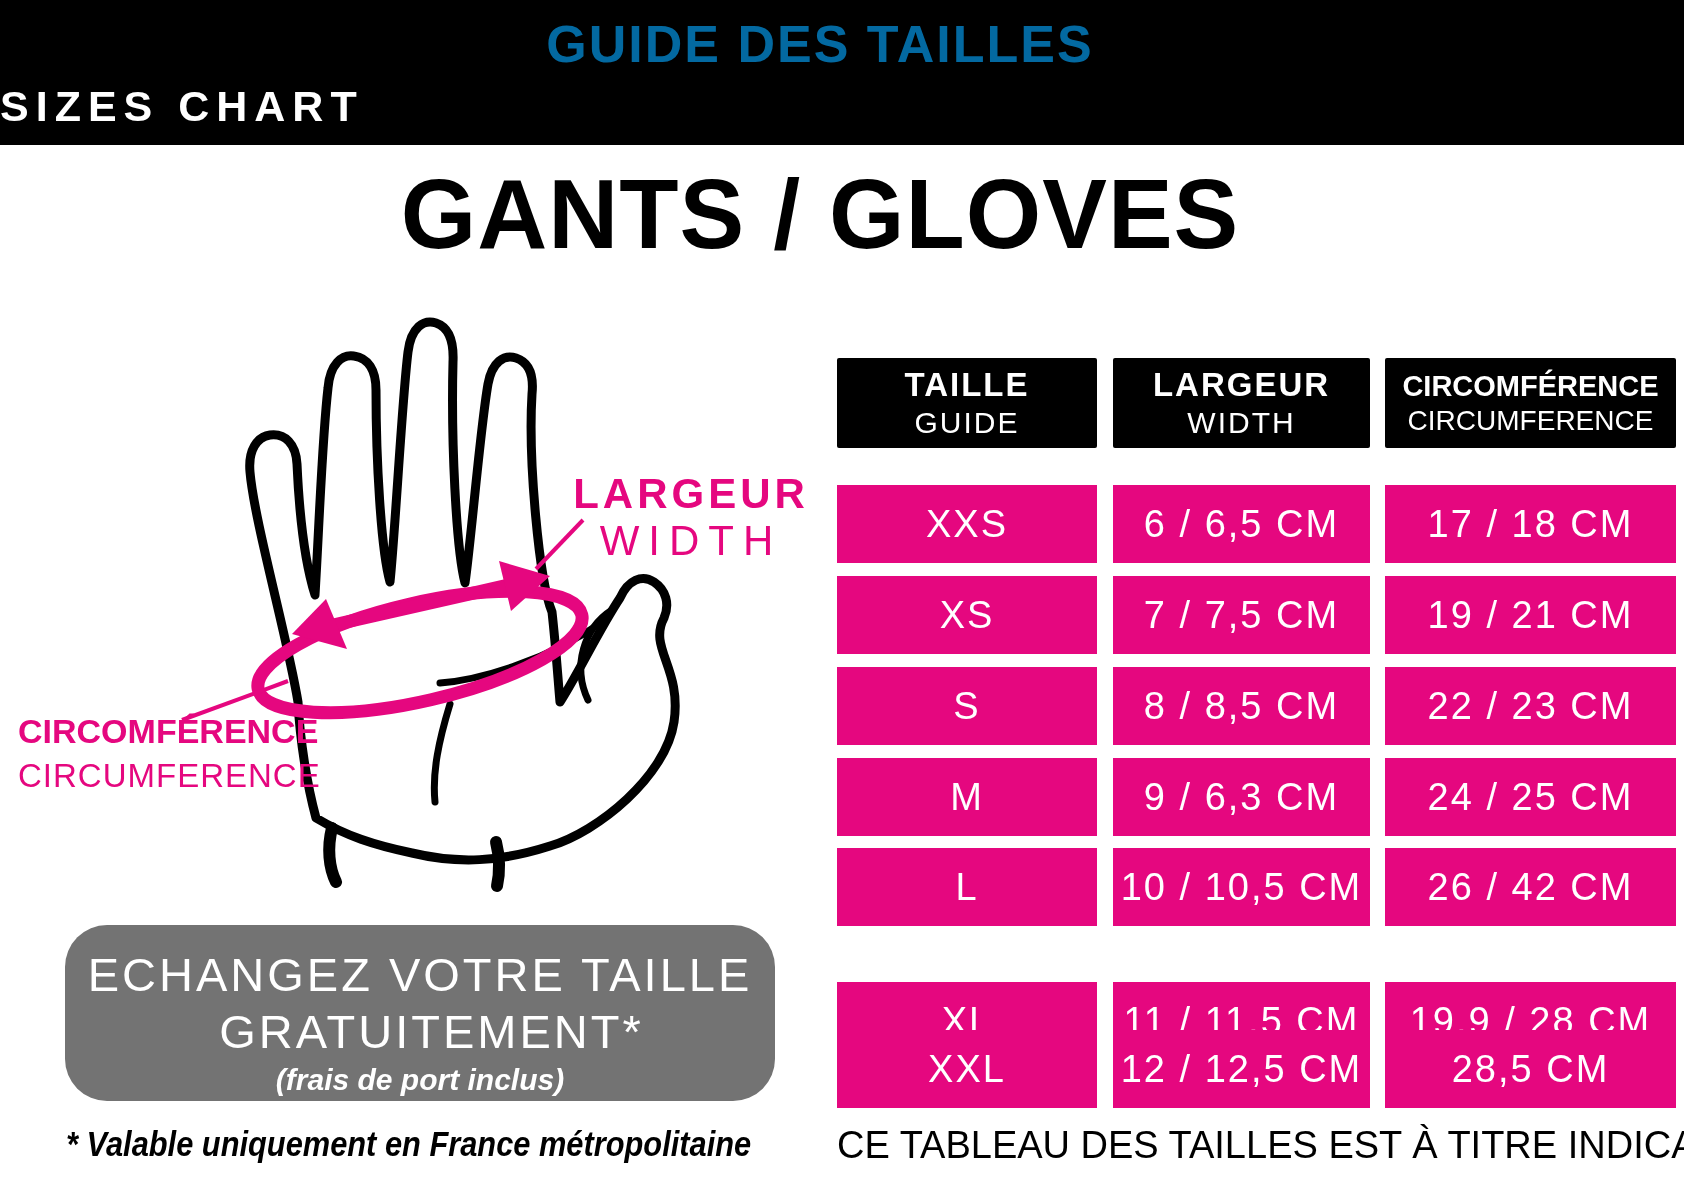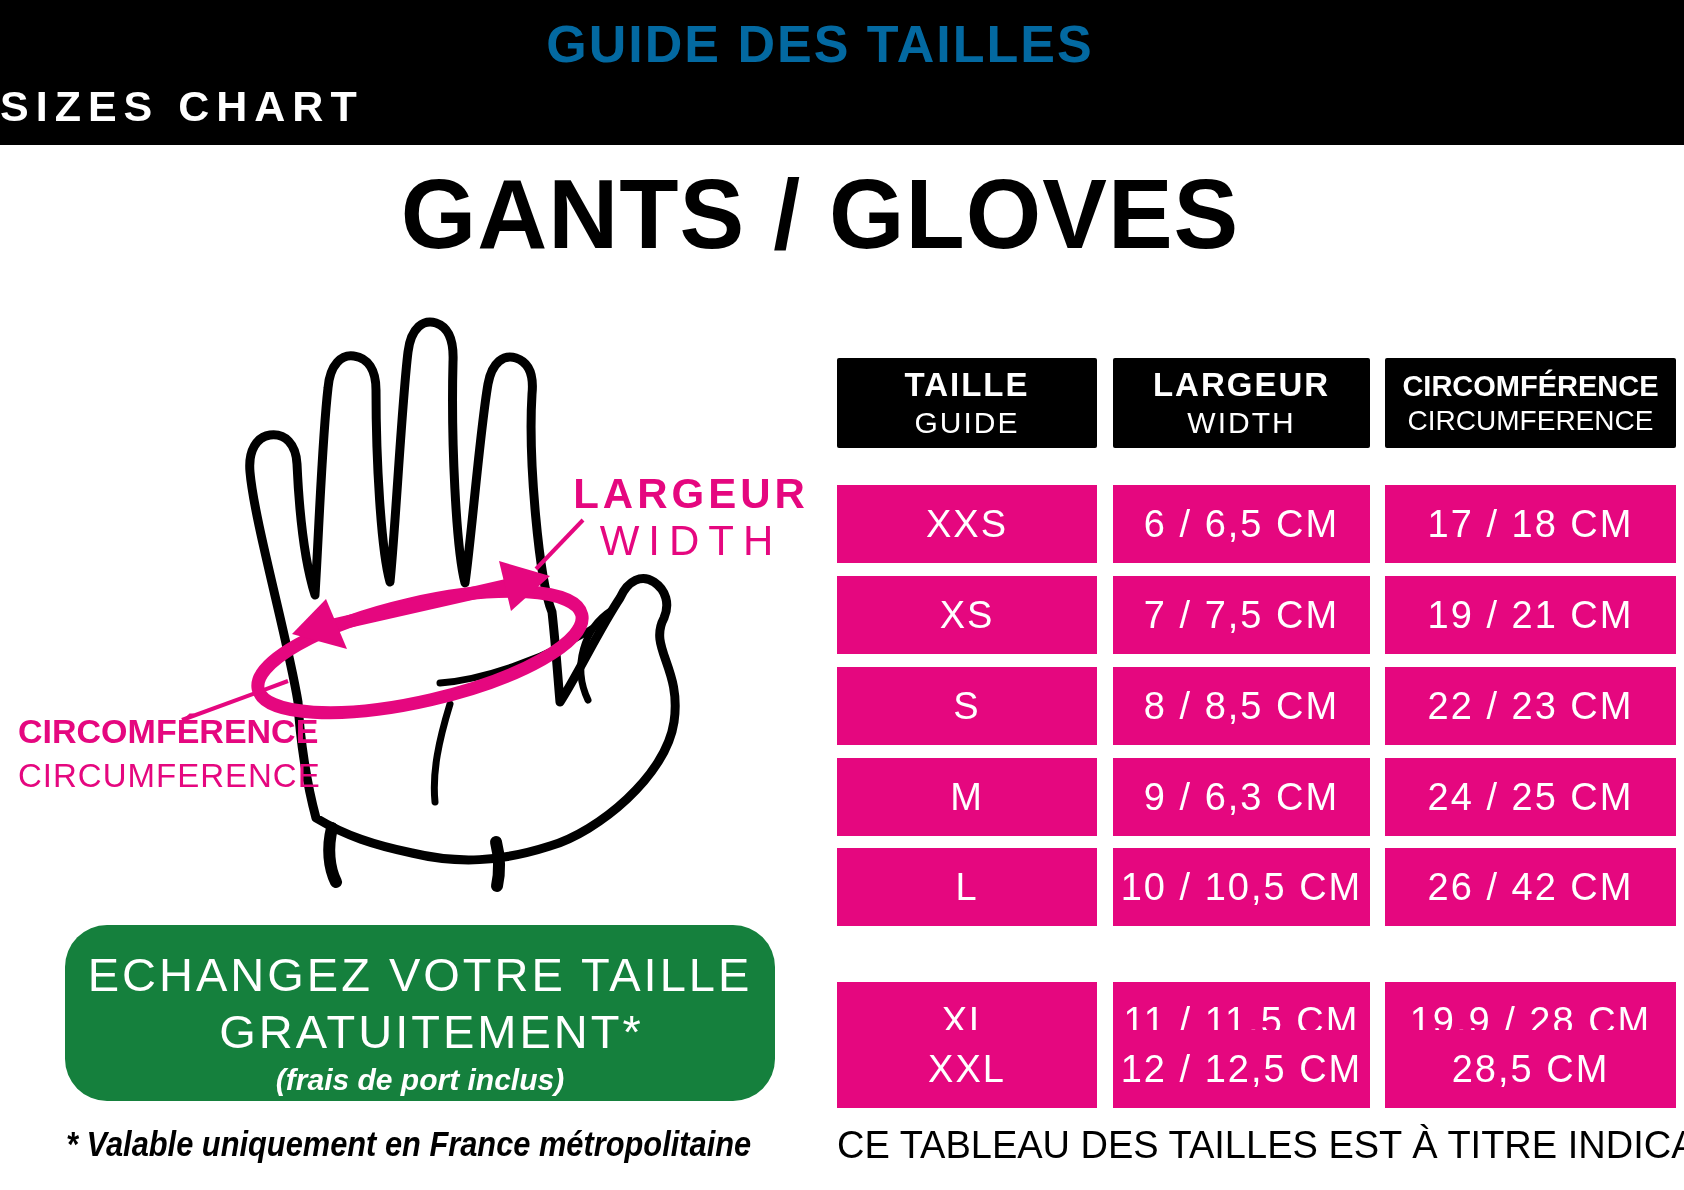--- a/index.html
+++ b/index.html
@@ -22,21 +22,21 @@
 
   .lbl{position:absolute;color:#E5077F;text-align:center;line-height:1.12;}
   .lbl-largeur{left:566px;top:470px;width:250px;}
   .lbl-largeur .fr{font-size:42px;font-weight:bold;letter-spacing:4px;display:block;}
   .lbl-largeur .en{font-size:42px;font-weight:normal;letter-spacing:9px;display:block;}
   .lbl-circ{left:18px;top:712px;width:290px;}
   .lbl-circ .fr{font-size:34px;font-weight:bold;letter-spacing:0px;display:block;}
   .lbl-circ .en{font-size:33px;font-weight:normal;letter-spacing:1px;display:block;margin-top:8px;}
 
   
-  .xbox{position:absolute;left:65px;top:925px;width:710px;height:176px;background:#15803d;
+  .xbox{position:absolute;left:65px;top:925px;width:710px;height:176px;background:#737373;
         border-radius:42px;text-align:center;color:#fff;}
   .xbox .l1{margin-top:22px;font-size:47px;font-weight:normal;letter-spacing:3px;}
   .xbox .l2{margin-top:2px;font-size:47px;font-weight:normal;letter-spacing:3px;padding-left:23px;}
   .xbox .l3{margin-top:4px;font-size:30px;font-weight:bold;font-style:italic;letter-spacing:0px;}
 
   .footnote-left{position:absolute;left:66px;top:1124px;color:#000;
     font-size:35px;font-weight:bold;font-style:italic;white-space:nowrap;
     transform:scaleX(0.88);transform-origin:left center;}
 
   

